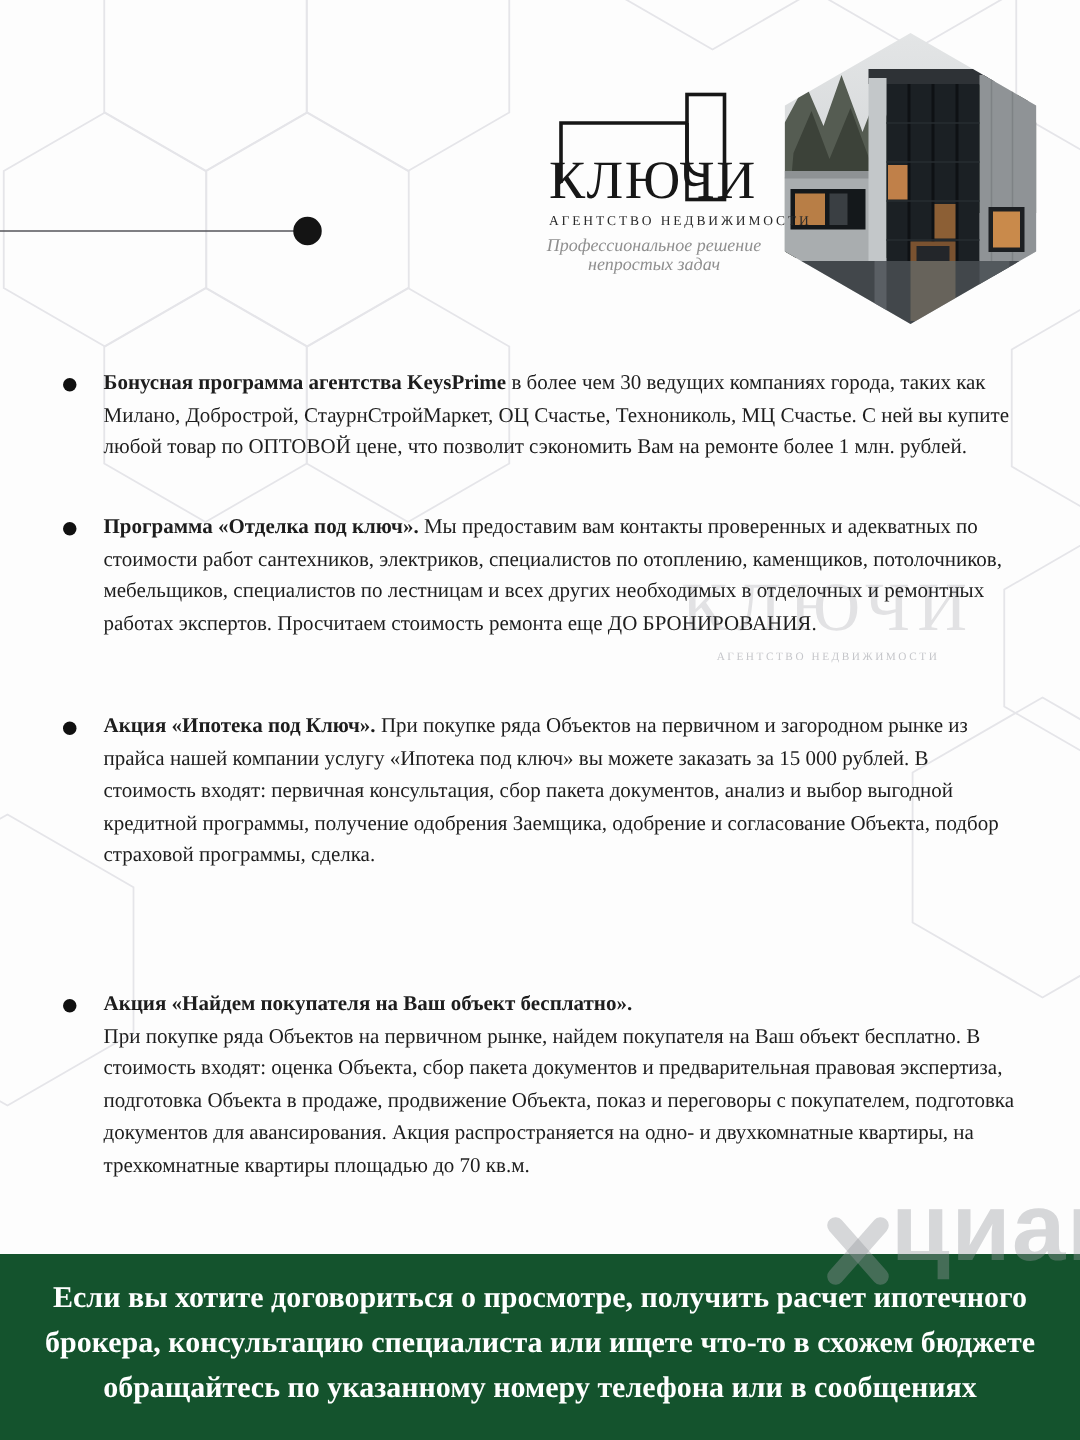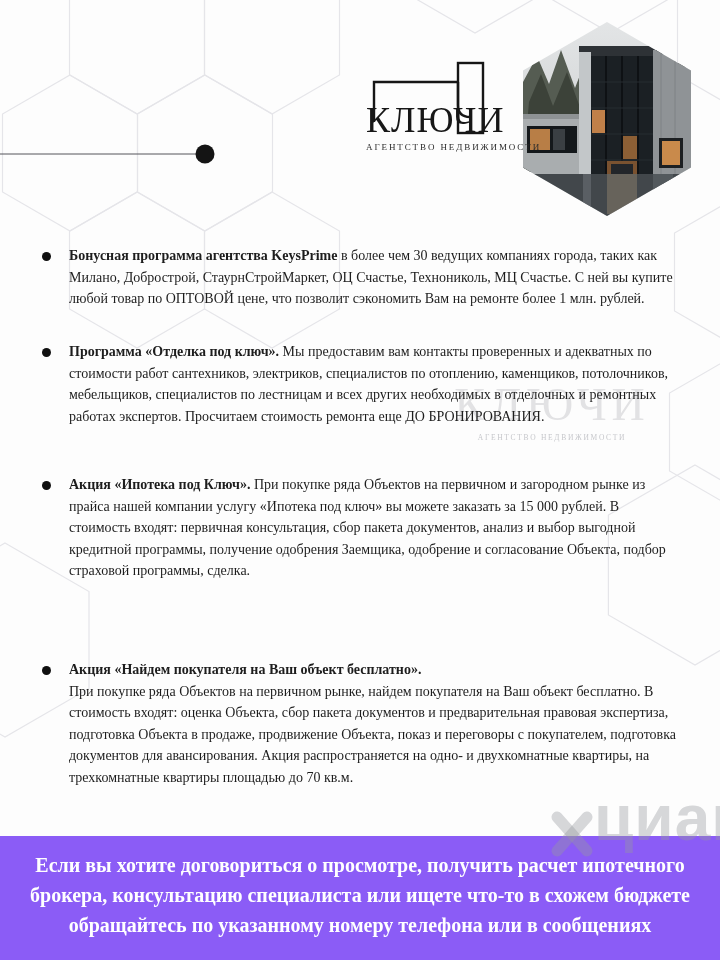--- a/index.html
+++ b/index.html
@@ -28,21 +28,21 @@
 
   
   .bullets{position:absolute;left:0;top:0;z-index:2;width:720px;height:960px;}
   .bullet{position:absolute;left:69px;width:614px;font-size:14px;line-height:21.5px;color:#1d1d1d;}
   .bullet .dot{position:absolute;left:-27px;top:7px;width:9px;height:9px;border-radius:50%;background:#101010;}
   .bullet p{margin:0;}
   .b{font-weight:bold;}
   .blk{display:block;}
 
   
-  .band{position:absolute;left:0;top:836px;width:720px;height:124px;background:#8b5cf6;z-index:3;}
+  .band{position:absolute;left:0;top:836px;width:720px;height:124px;background:#14532d;z-index:3;}
   .band p{margin:0;padding:14px 28px 0 28px;text-align:center;color:#ffffff;
           font-weight:bold;font-size:20px;line-height:30px;}
 
   
   .wm-cian{position:absolute;left:550px;top:788px;z-index:4;display:flex;align-items:flex-start;
            color:rgba(150,153,158,0.38);pointer-events:none;}
   .wm-cian .cian-x{margin-top:22px;}
   .wm-cian span{font-family:"Liberation Sans","DejaVu Sans",sans-serif;font-weight:bold;
           font-size:64px;line-height:60px;letter-spacing:1px;}
 </style>
@@ -80,20 +80,24 @@
 
   <svg class="logo-mark" width="122" height="86" viewBox="0 0 122 86">
     <g fill="none" stroke="#161616" stroke-width="2.4">
       <path d="M3,62 L3,22 L87,22"></path>
       <rect x="87" y="3" width="25" height="70"></rect>
       <path d="M87,22 L87,45 Q87,57 99,57"></path>
     </g>
   </svg>
   <div class="brand">КЛЮЧИ</div>
   <div class="brand-sub">АГЕНТСТВО НЕДВИЖИМОСТИ</div>
+  <div class="tagline">
+    <div>Профессиональное решение</div>
+    <div>непростых задач</div>
+  </div>
 
   <svg class="house" width="168" height="194" viewBox="0 0 168 194">
     <defs>
       <clipPath id="hexclip">
         <polygon points="84,0 168,48.5 168,145.5 84,194 0,145.5 0,48.5"></polygon>
       </clipPath>
       <linearGradient id="sky" x1="0" y1="0" x2="0" y2="1">
         <stop offset="0" stop-color="#e3e5e6"></stop>
           <stop offset="1" stop-color="#c6c9cb"></stop>
       </linearGradient>

